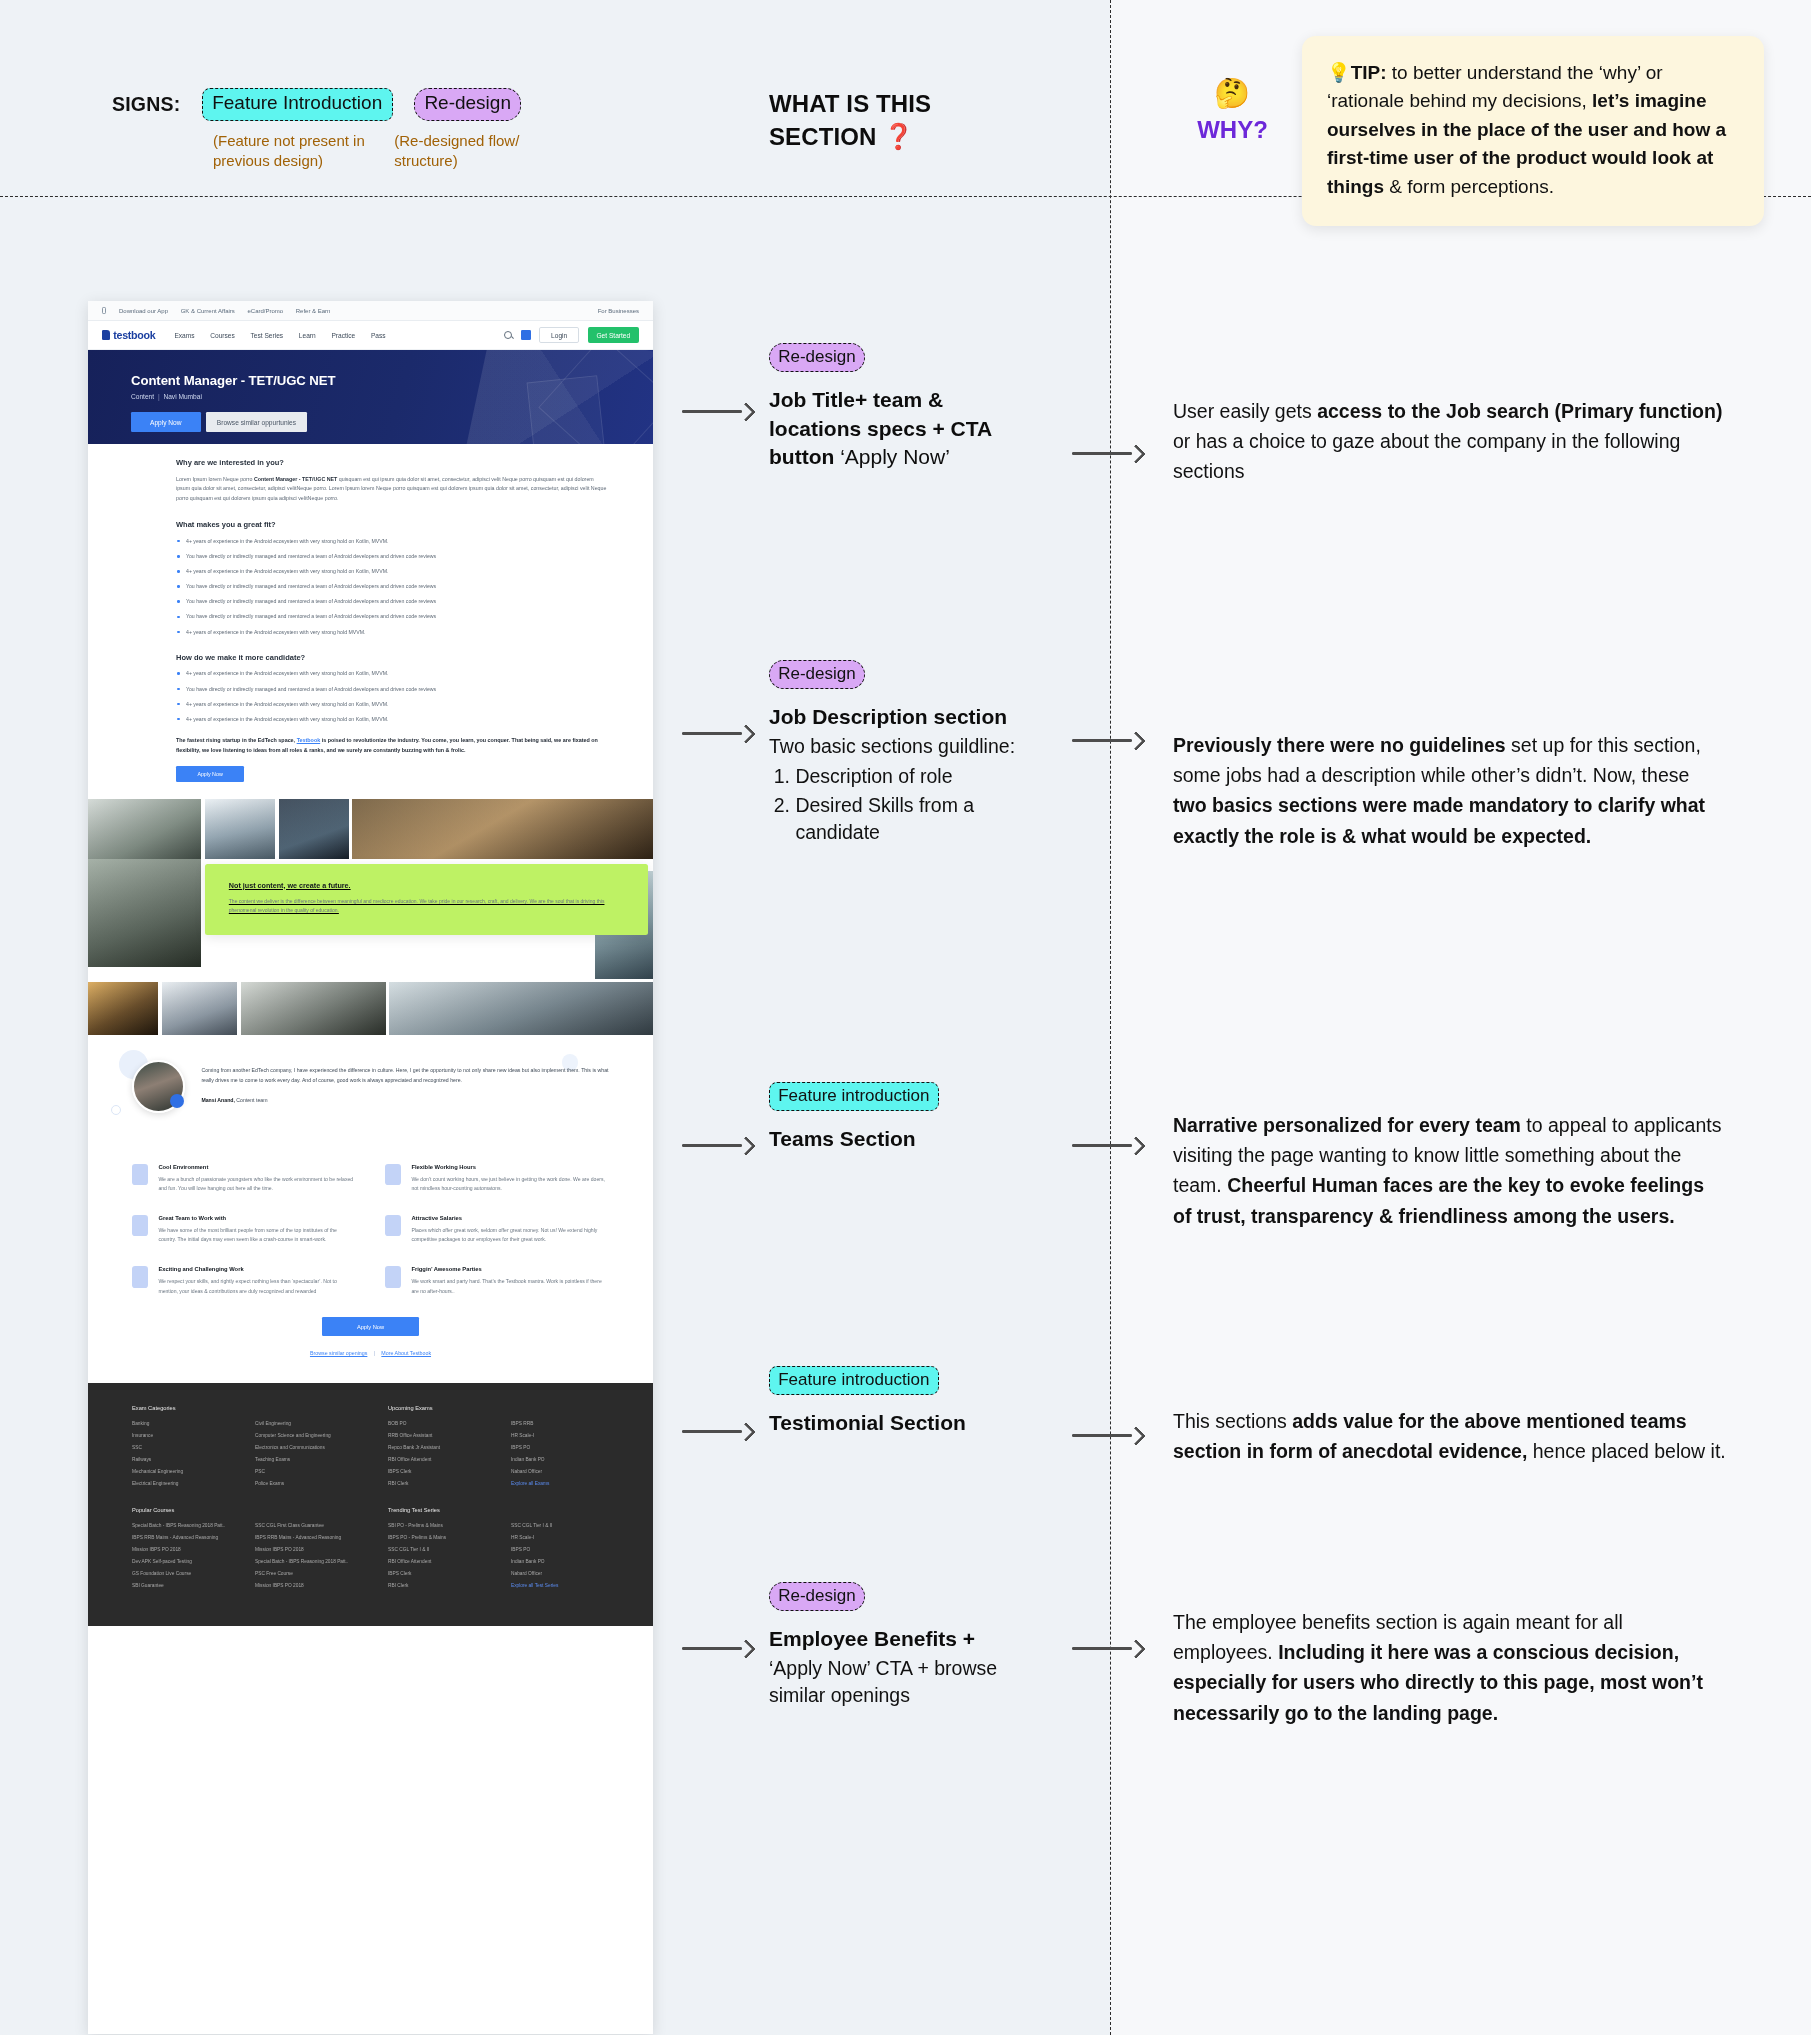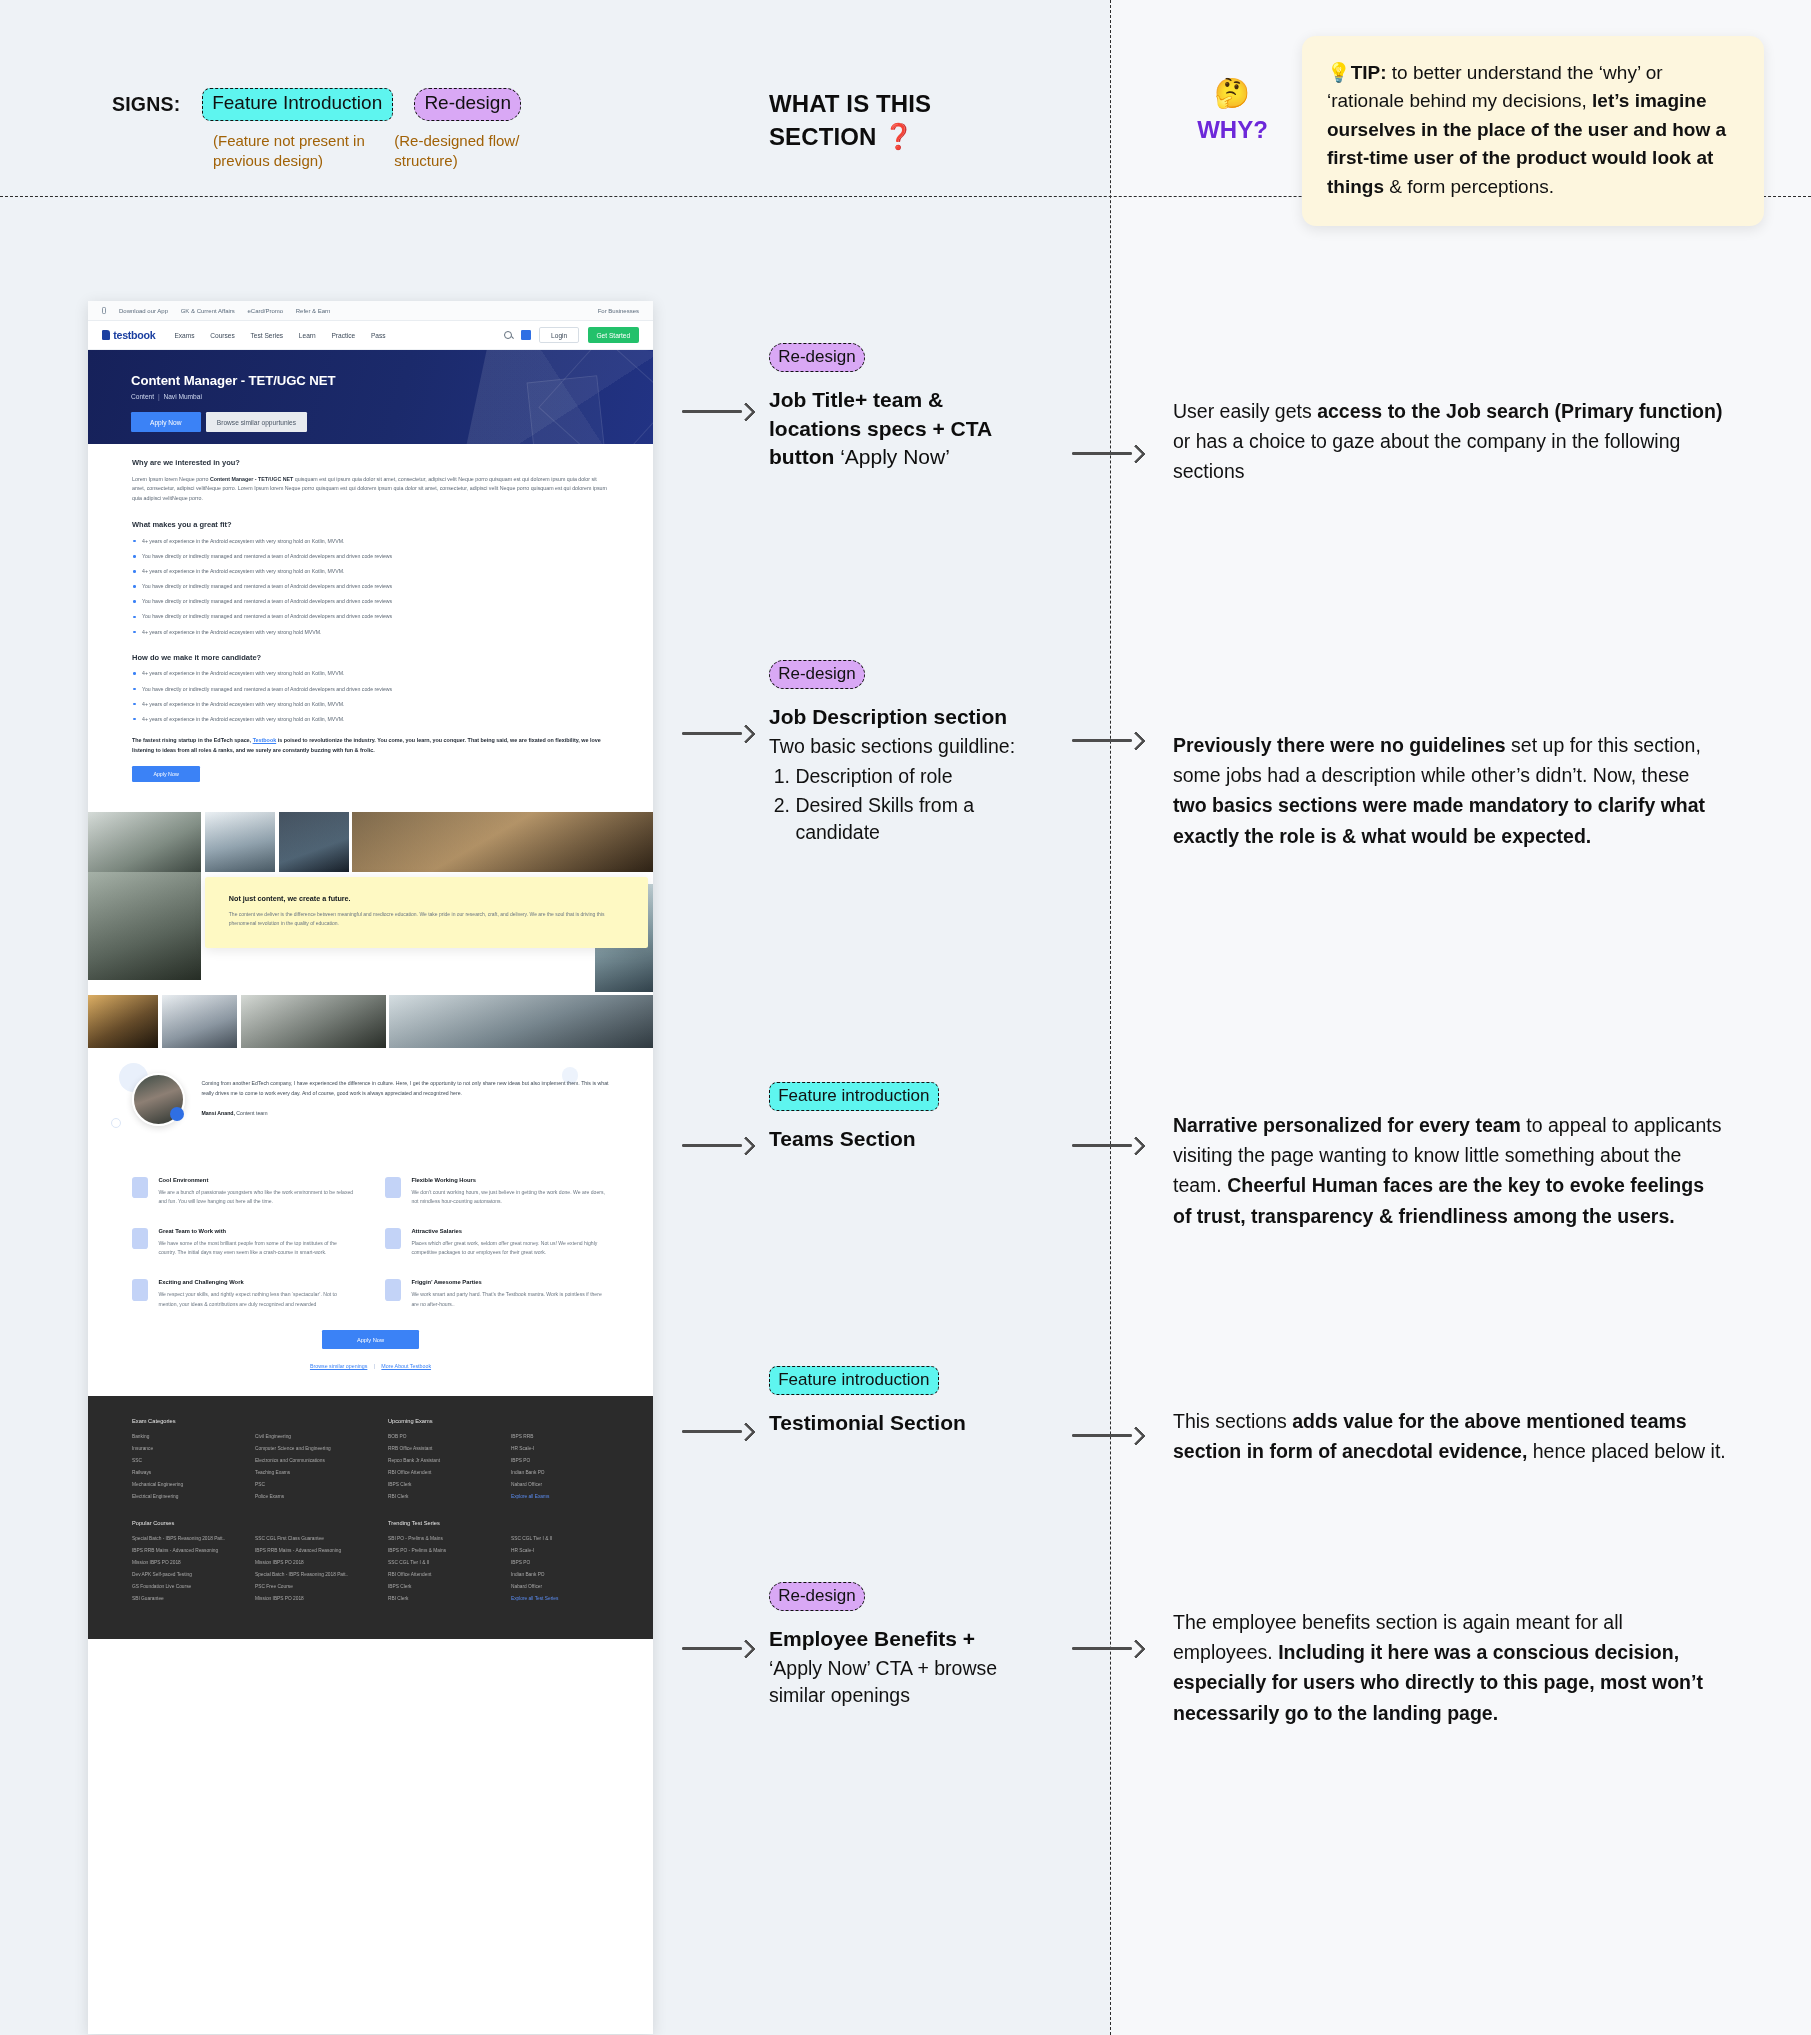--- a/index.html
+++ b/index.html
@@ -117,21 +117,21 @@
       linear-gradient(135deg, rgba(255,255,255,.06) 0 50%, transparent 50%),
       linear-gradient(45deg, rgba(255,255,255,.05) 0 50%, transparent 50%);
     transform: rotate(12deg);
   }
   .hero-poly::before, .hero-poly::after {
     content:""; position:absolute; border:0.6px solid rgba(255,255,255,.10);
   }
   .hero-poly::before { width:94px;height:94px; right:25px; top:12.6px; transform:rotate(30deg); }
   .hero-poly::after { width:69px;height:69px; right:75px; top:44px; transform:rotate(-18deg); background:rgba(255,255,255,.04); }
 
-  .jd { padding: 14px 44px 16px; }
+  .jd { padding: 14px 44px 3px; margin-left: 44px; }
   .jd h2 { font-size:7.5px; color:#28313d; margin-bottom:7.5px; font-weight:bold; }
   .jd h2.mt { margin-top:16.4px; }
   .jd p.body { font-size:5.3px; color:#5d6875; line-height:1.85; }
   .jd p.body b { color:#28313d; }
   .jd ul { list-style:none; margin-top:5.7px; }
   .jd li {
     font-size:5.2px;color:#5d6875;line-height:1.7;padding-left:10px;position:relative;margin-bottom:6.3px;
   }
   .jd li::before {
     content:""; position:absolute; left:1.3px; top:3.1px; width:2.5px;height:2.5px;border-radius:50%;background:#3b82f6;
@@ -150,22 +150,22 @@
   .ph::after{content:"";position:absolute;inset:0;background:linear-gradient(160deg,rgba(255,255,255,.12),rgba(0,0,0,.22));}
   .r1 { height:60px; }
   .r1 .p1{flex:0 0 113px;background:linear-gradient(150deg,#cfd6d2,#8b9a8f 60%,#4d5a52);}
   .r1 .p2{flex:0 0 70px;background:linear-gradient(170deg,#e8eef2,#9fb4c2 55%,#5d7280);}
   .r1 .p3{flex:0 0 70px;background:linear-gradient(160deg,#2b3a4a,#516a7e 60%,#1d2733);}
   .r1 .p4{flex:1;background:linear-gradient(150deg,#6b5433,#c09a66 45%,#3a2b1b);}
 
   .mid { display:flex; align-items:flex-start; }
   .mid .lcol{flex:0 0 113px;height:108px;background:linear-gradient(160deg,#9aa79c,#5e6b60 60%,#30392f);}
   .mid .card {
-    flex:1; margin:5px 0 0 3.8px; background:#fef9c3; border-radius:2.5px;
-    box-shadow:0 2.5px 11.3px rgba(0,0,0,.09); padding:16.4px 24px 19px; position:relative; z-index:2;
+    flex:1; margin:5px 0 0 3.8px; background:#bef264; border-radius:2.5px;
+    box-shadow:0 2.5px 11.3px rgba(0,0,0,.09); padding:16.4px 24px 19px; position:relative; z-index:2;text-decoration:underline;
   }
   .mid .card h3{font-size:7.2px;color:#10161d;font-weight:bold;}
   .mid .card p{font-size:5px;color:#6b7682;line-height:1.9;margin-top:7px;}
   .mid .rcol{flex:0 0 58px;height:108px;margin-left:-53px;margin-top:11.3px;background:linear-gradient(160deg,#d6e4e8,#86a3ad 55%,#3f5460);}
 
   .r2 { height:53px; margin-top:3.8px; }
   .r2 .p1{flex:0 0 70px;background:linear-gradient(150deg,#d8a44f,#6b4b22 55%,#241a0e);}
   .r2 .p2{flex:0 0 75px;background:linear-gradient(160deg,#e6ebef,#9aa8b5 60%,#55616d);}
   .r2 .p3{flex:0 0 145px;background:linear-gradient(150deg,#cfd4cf,#7d857e 55%,#343a33);}
   .r2 .p4{flex:1;background:linear-gradient(160deg,#cfd9dd,#7f919b 55%,#3d4a52);}

